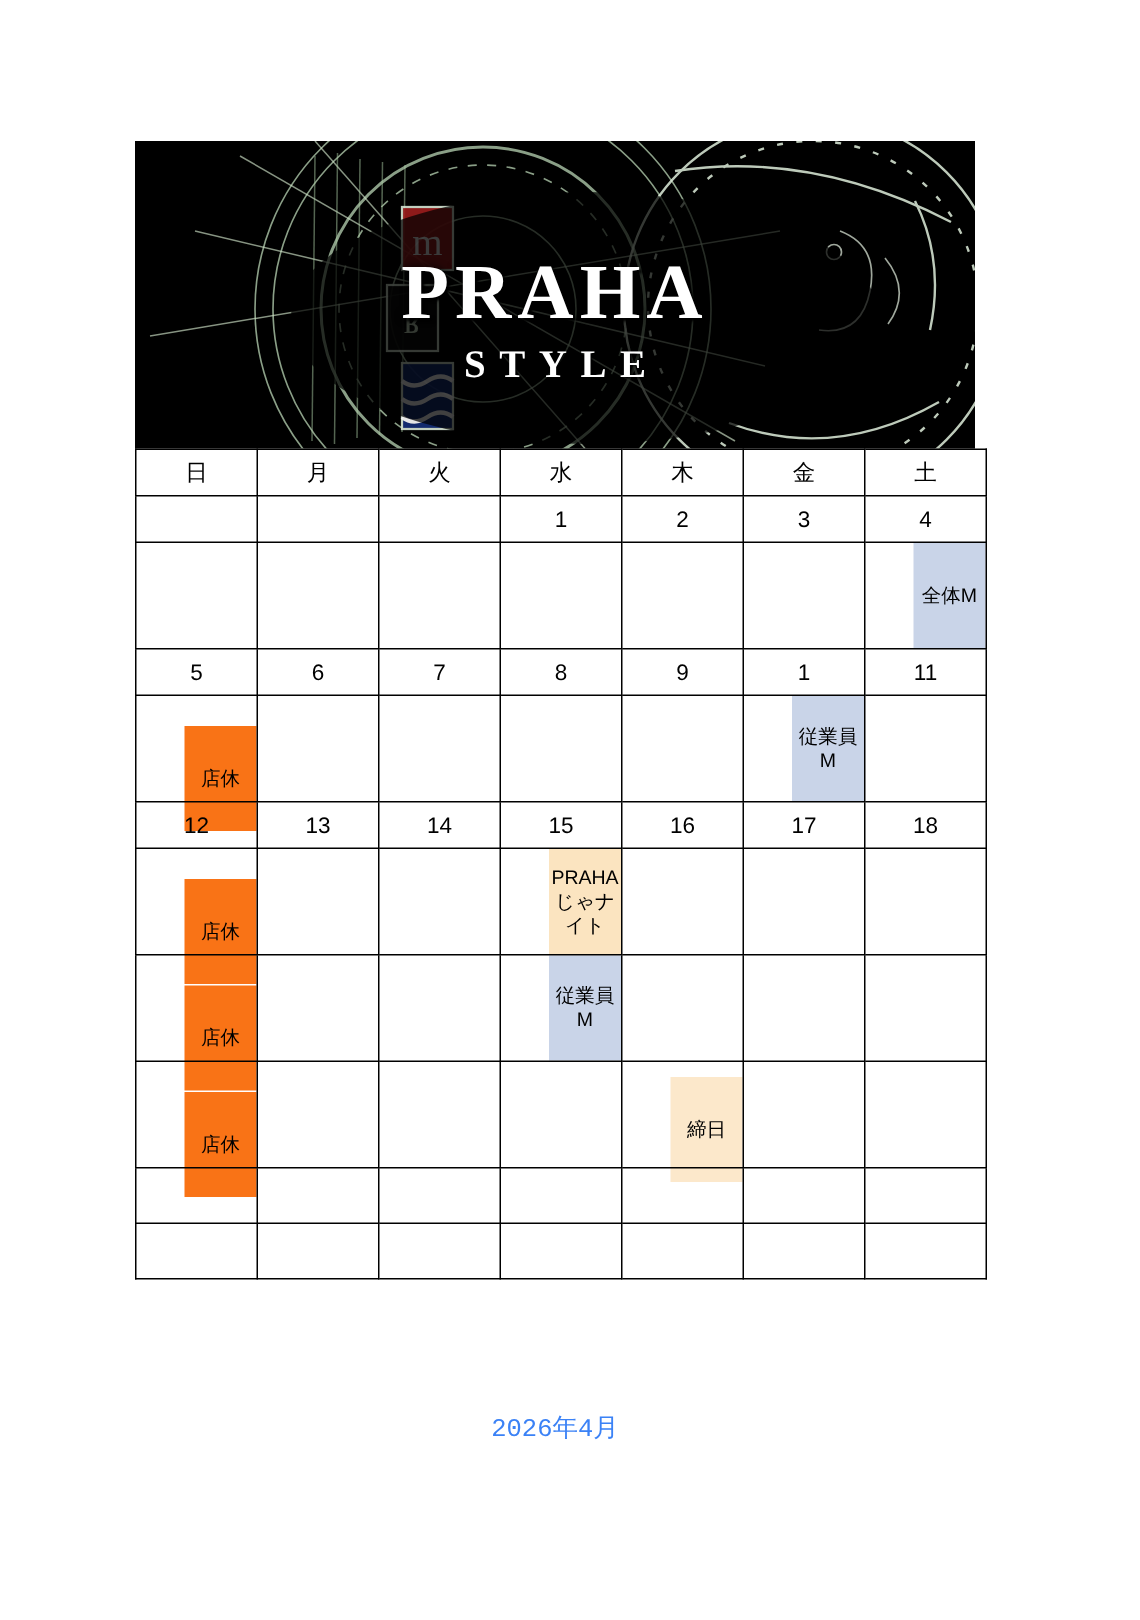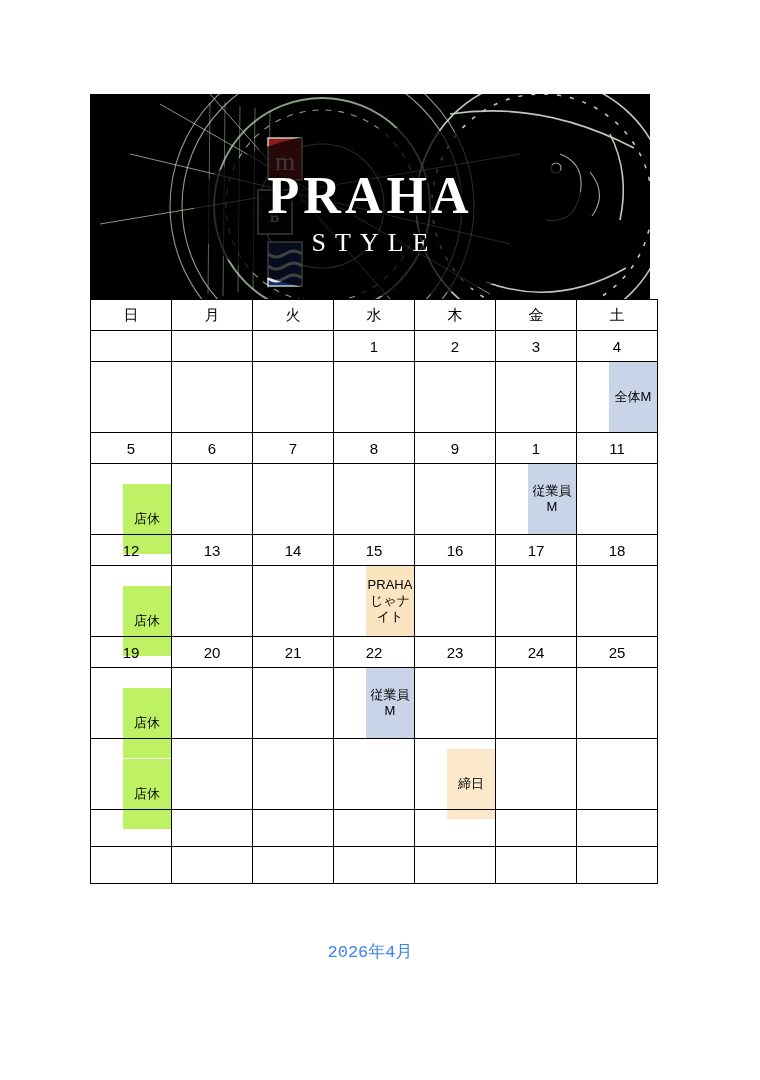--- a/index.html
+++ b/index.html
@@ -60,21 +60,21 @@
     font-weight: bold;
     font-size: 52px;
     letter-spacing: 4px;
     color: #ffffff;
     text-shadow: 0 0 6px rgba(0,0,0,0.9), 2px 2px 2px #000;
     line-height: 1;
     margin-top: 34px;
   }
   .banner-sub {
     font-family: "Liberation Serif", serif;
-    font-weight: normal;
+    font-weight: bold;
     font-size: 26px;
     letter-spacing: 9px;
     color: #ffffff;
     text-shadow: 0 0 5px rgba(0,0,0,0.9), 1px 1px 2px #000;
     margin-top: 6px;
     padding-left: 9px;
   }
 
   
   table.cal {
@@ -116,21 +116,21 @@
     height: 100%;
     display: flex;
     align-items: center;
     justify-content: center;
     box-sizing: border-box;
     font-size: 13px;
     line-height: 1.25;
     text-align: center;
   }
   .fill-red {
-    background: #bef264;
+    background: #f97316;
     color: #000000;
     margin-top: 40px;
   }
   .fill-blue {
     background: #c9d4e8;
     color: #000000;
   }
   .fill-cream {
     background: #fbe4c0;
     color: #000000;
@@ -317,29 +317,20 @@
               <div class="cell-inner"></div>
             </td>
           <td>
               <div class="cell-inner"></div>
             </td>
           <td>
               <div class="cell-inner"></div>
             </td>
         </tr>
 
-        <tr class="nums">
-          <td class="sun">19</td>
-          <td>20</td>
-          <td>21</td>
-          <td>22</td>
-          <td>23</td>
-          <td>24</td>
-          <td class="sat">25</td>
-        </tr>
         <tr class="notes">
           <td>
               <div class="cell-inner fill-red">店休</div>
             </td>
           <td>
               <div class="cell-inner"></div>
             </td>
           <td>
               <div class="cell-inner"></div>
             </td>

